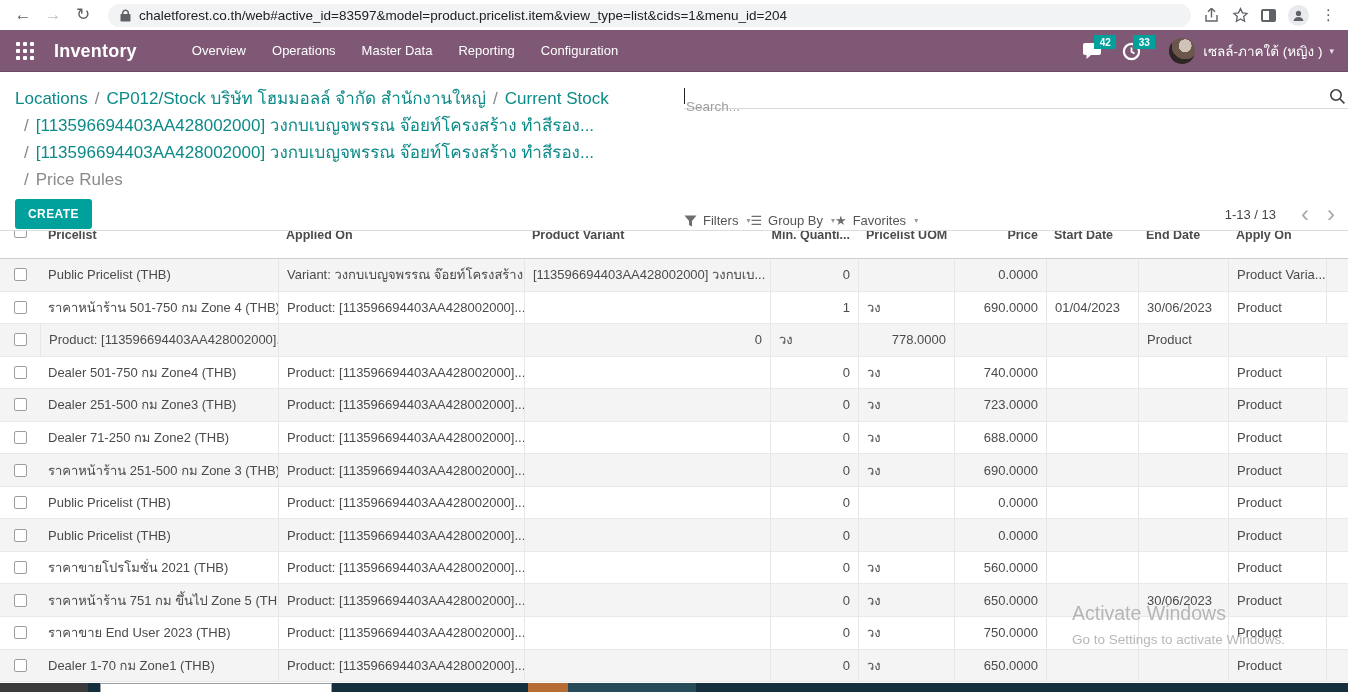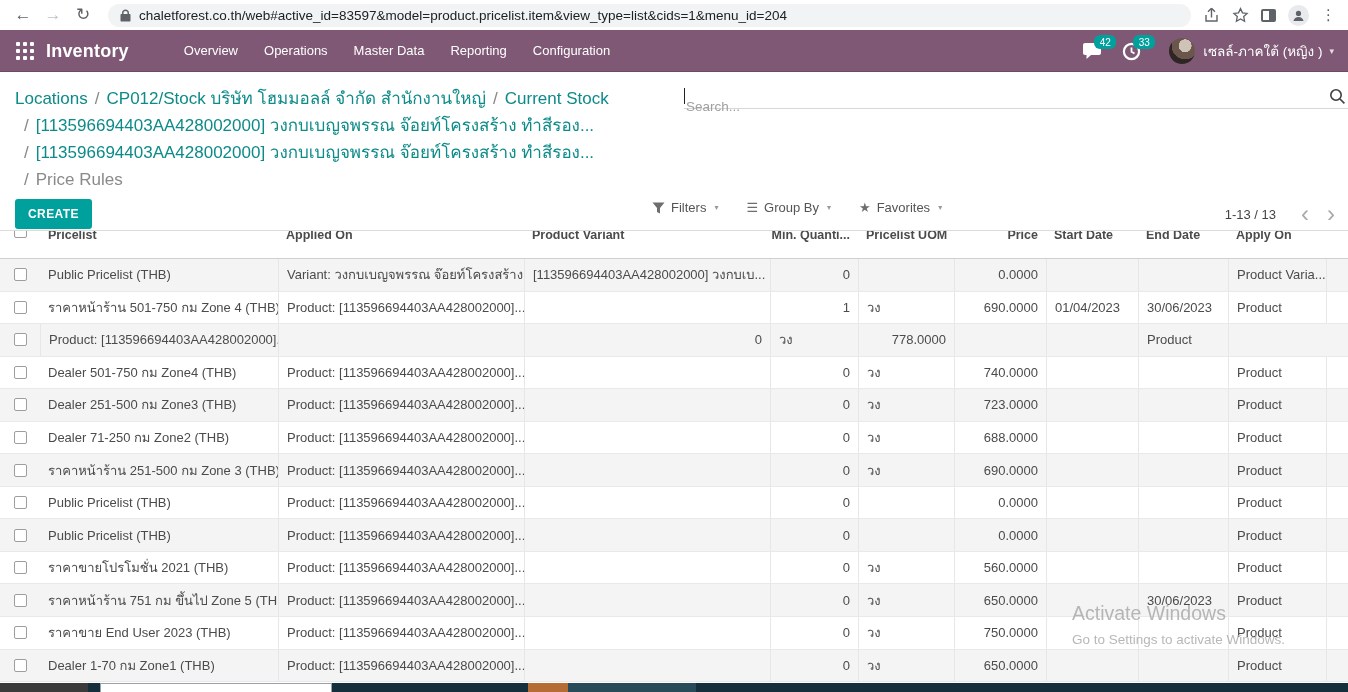--- a/index.html
+++ b/index.html
@@ -27,28 +27,28 @@
   .panel-icon::after{ content:""; position:absolute; top:0; right:0; bottom:0; width:5px; background:#5f6368; }
   .chrome-avatar{ width:21px; height:21px; border-radius:50%; background:#e8eaed; display:flex; align-items:center; justify-content:center; }
   .kebab{ color:#5f6368; font-size:15px; letter-spacing:0; line-height:10px; }
   
   .navbar{
     position:absolute; top:30px; left:0; right:0; height:42px; background:#7E5874;
     display:flex; align-items:center; color:#fff; box-shadow:inset 0 -1px 0 rgba(0,0,0,.15);
   }
   .apps-grid{ width:18px; height:18px; margin-left:16px; display:grid; grid-template-columns:repeat(3,1fr); gap:2.5px; cursor:pointer; }
   .apps-grid i{ background:#fff; border-radius:1px; }
-  .brand{ font-size:18px; font-weight:700; margin-left:12px; letter-spacing:.2px; }
+  .brand{ font-size:18px; font-weight:700; margin-left:20px; letter-spacing:.2px; }
   .nav-menus{ display:flex; margin-left:42px; }
   .nav-menu{ padding:0 13px; font-size:13px; line-height:42px; cursor:pointer; }
   .nav-right{ margin-left:auto; display:flex; align-items:center; padding-right:14px; }
   .nbadge-wrap{ position:relative; padding:0 14px 0 6px; display:flex; align-items:center; height:42px; }
   .nbadge{
     position:absolute; top:5px; right:0; background:#00A09D; color:#fff;
-    font-size:10px; font-weight:400; padding:1.5px 5.5px; border-radius:6px; line-height:11px;
+    font-size:10px; font-weight:700; padding:1.5px 5.5px; border-radius:0; line-height:11px;
   }
   .user-avatar{
     width:26px; height:26px; border-radius:50%; margin:0 8px 0 14px;
     background:radial-gradient(circle at 62% 30%, #cfc2b6 0 26%, #6b564b 27% 55%, #2e2624 56% 100%);
   }
   .user-name{ font-size:13.5px; white-space:nowrap; }
   .nav-caret{ font-size:9px; margin-left:7px; color:#e7dce4; }
   
   .breadcrumb{ position:absolute; top:85px; left:15px; width:665px; font-size:17px; }
   .bc-line{ line-height:27px; white-space:nowrap; overflow:hidden; }
@@ -69,21 +69,21 @@
   .searchbox input::placeholder{ color:#9f9f9f; }
   .search-mag{ margin-right:2px; }
   
   .cp-left{ position:absolute; top:199px; left:15px; display:flex; align-items:center; gap:18px;flex-direction:column; }
   .btn-create{
     background:#00A09D; color:#fff; border:none; font-size:12px; font-weight:700;
     letter-spacing:.4px; padding:8px 13px; border-radius:3px; font-family:inherit; cursor:pointer;
   }
   .btn-import{ color:#00A09D; font-size:12px; font-weight:700; letter-spacing:.4px; cursor:pointer; }
   .dl-icon{ color:#6d6d6d; cursor:pointer; display:flex; }
-  .search-opts{ position:absolute; top:200px; left:652px; height:28px; display:flex; align-items:flex-start; gap:28px; }
+  .search-opts{ position:absolute; top:200px; left:684px; height:28px; display:flex; align-items:flex-end; }
   .opt{ display:flex; align-items:center; gap:6px; font-size:13px; color:#555; cursor:pointer; }
   .opt .g{ color:#6e6e6e; font-size:13px; }
   .opt .caret{ font-size:8px; color:#999; margin-left:2px; }
   .pager{ position:absolute; top:200px; right:4px; height:28px; display:flex; align-items:center; font-size:13px; color:#444; }
   .pager-range{ margin-right:16px; }
   .chev{ font-size:24px; color:#a9a9a9; width:26px; text-align:center; line-height:24px; cursor:pointer; background:none; border:none; font-family:inherit; }
   
   .listview{ position:absolute; top:230px; left:0; right:0; border-top:1px solid #dcdcdc; }
   .lheader,.lrow{
     display:grid;

